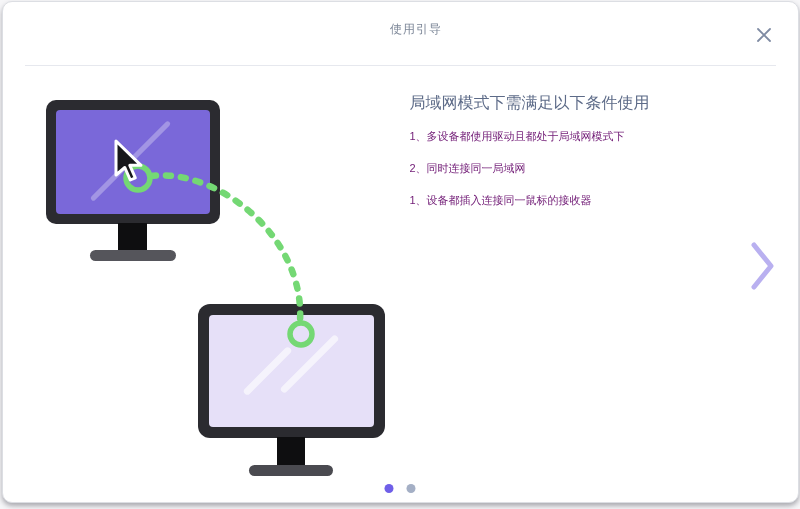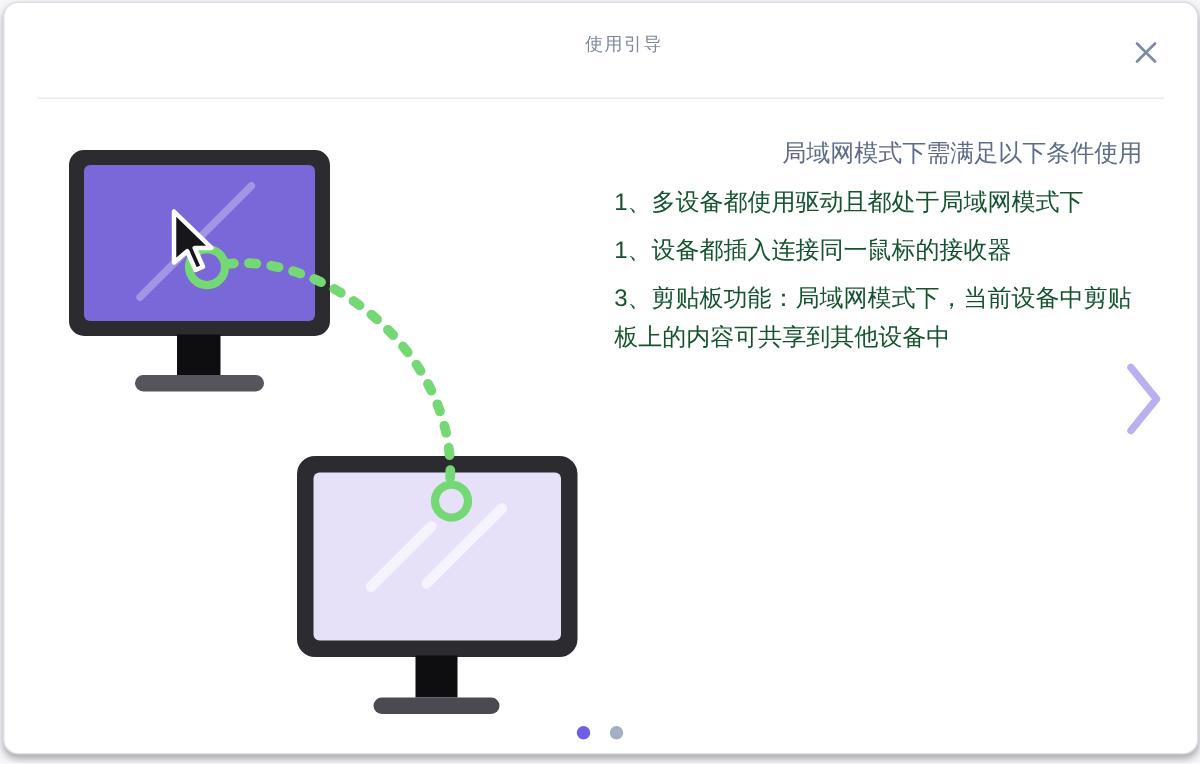--- a/index.html
+++ b/index.html
@@ -61,26 +61,25 @@
 
   .overlay-svg{position:absolute;inset:0;pointer-events:none;z-index:5;}
 
   
   .text-col{
     position:absolute;left:407px;top:90px;width:352px;z-index:2;
   }
   .text-col h3{
     margin:0 0 9px;font-size:16px;font-weight:500;line-height:22px;
     color:#5d6b88;
-    text-align:right;
   }
   .text-col .sec2 h3{margin-top:16px;}
   .text-col p{
-    margin:0 0 6px;font-size:16px;line-height:26px;font-weight:400;
-    color:#14532d;
+    margin:0 0 6px;font-size:11px;line-height:26px;font-weight:400;
+    color:#701a75;
   }
   .swap-icon{display:inline-block;vertical-align:-2px;margin:0 3px;}
 
   
   .next-btn{
     position:absolute;left:746px;top:238px;z-index:6;
     background:none;border:none;padding:0;cursor:pointer;
   }
   
   .pagination{
@@ -133,24 +132,24 @@
       <circle cx="135" cy="176" r="12" fill="none" stroke="#74d874" stroke-width="5.5"></circle>
       <circle cx="298" cy="332" r="11" fill="none" stroke="#74d874" stroke-width="5.5"></circle>
       <path d="M113 139 l0 34 l8.8 -7.5 l5.5 12.5 l5 -2.2 l-5.5 -12.5 l11.2 0 Z" fill="#17171b" stroke="#ffffff" stroke-width="3" stroke-linejoin="round"></path>
     </svg>
   </div>
 
   <div class="text-col">
     <div class="sec1">
       <h3>局域网模式下需满足以下条件使用</h3>
       <p>1、多设备都使用驱动且都处于局域网模式下</p>
+      <p>2、同时连接同一局域网</p>
       <p>1、设备都插入连接同一鼠标的接收器</p>
     </div>
     <div class="sec2">
-      <p>3、剪贴板功能：局域网模式下，当前设备中剪贴板上的内容可共享到其他设备中</p>
     </div>
   </div>
 
   <button class="next-btn">
     <svg width="28" height="52" viewBox="0 0 28 52">
       <polyline points="5,5 22,26 5,47" fill="none" stroke="#b9b0f0" stroke-width="5" stroke-linecap="round" stroke-linejoin="round"></polyline>
     </svg>
   </button>
 
   <div class="pagination">

